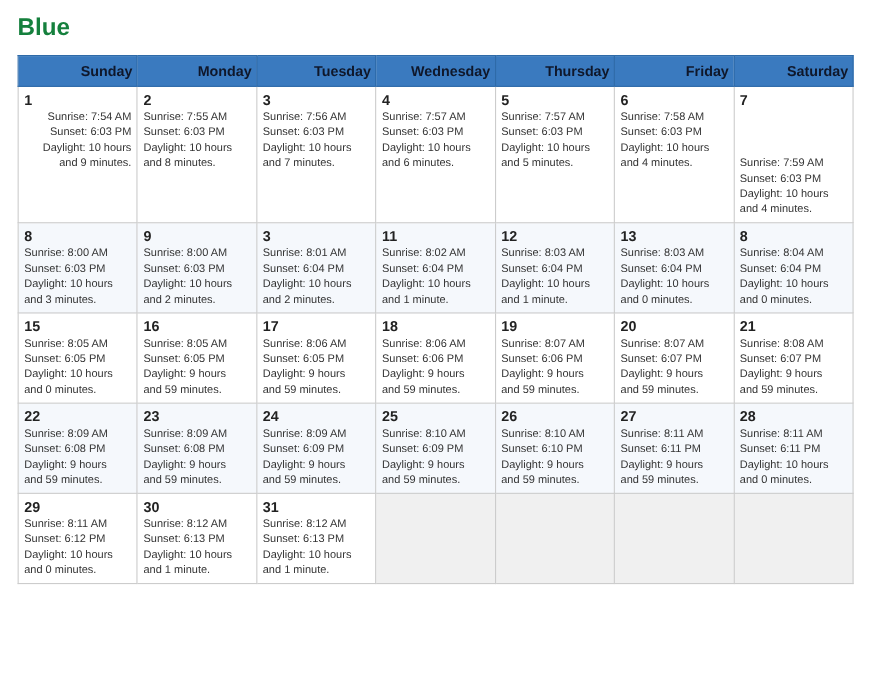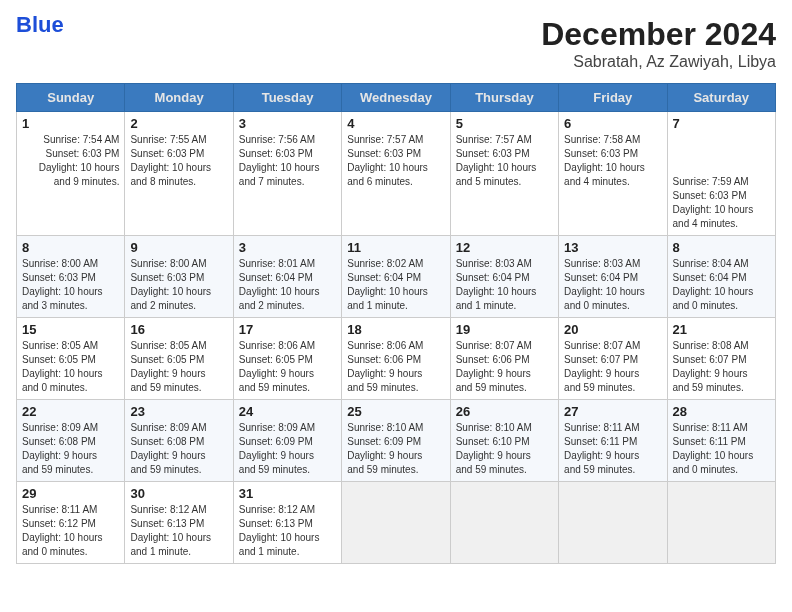--- a/index.html
+++ b/index.html
@@ -38,23 +38,23 @@
       font-size: 16px;
       color: #444;
     }
     .calendar {
       width: 100%;
       border-collapse: collapse;
       font-size: 10.5px;
     }
     .calendar th {
       background: #3a7abf;
-      color: #e5e5e5;
+      color: #0f172a;
       padding: 6px 4px;
-      text-align: center;
+      text-align: right;
       font-size: 13px;
       font-weight: bold;
       border: 1px solid #2e6aa8;
     }
     .calendar td {
       border: 1px solid #ccc;
       vertical-align: top;
       padding: 4px 5px;
       width: 108px;
       min-height: 70px;
@@ -77,25 +77,21 @@
     }
     .empty-cell {
       background: #f0f0f0 !important;
     }
   </style>
 </head>
 <body>
 
 <div class="header">
   <div class="logo">
-    <span style="font-size:22px;font-weight:bold;color:#1d4ed8;margin-top:-4px;">Blue</span>
-  </div>
-  <div class="title-block">
-    <div class="month-title">December 2024</div>
-    <div class="subtitle">Sabratah, Az Zawiyah, Libya</div>
+    <span style="font-size:22px;font-weight:bold;color:#15803d;margin-top:-4px;">Blue</span>
   </div>
 </div>
 
 <table class="calendar">
   <thead>
     <tr>
     <th>Sunday</th>
         <th>Monday</th>
         <th>Tuesday</th>
         <th>Wednesday</th>

